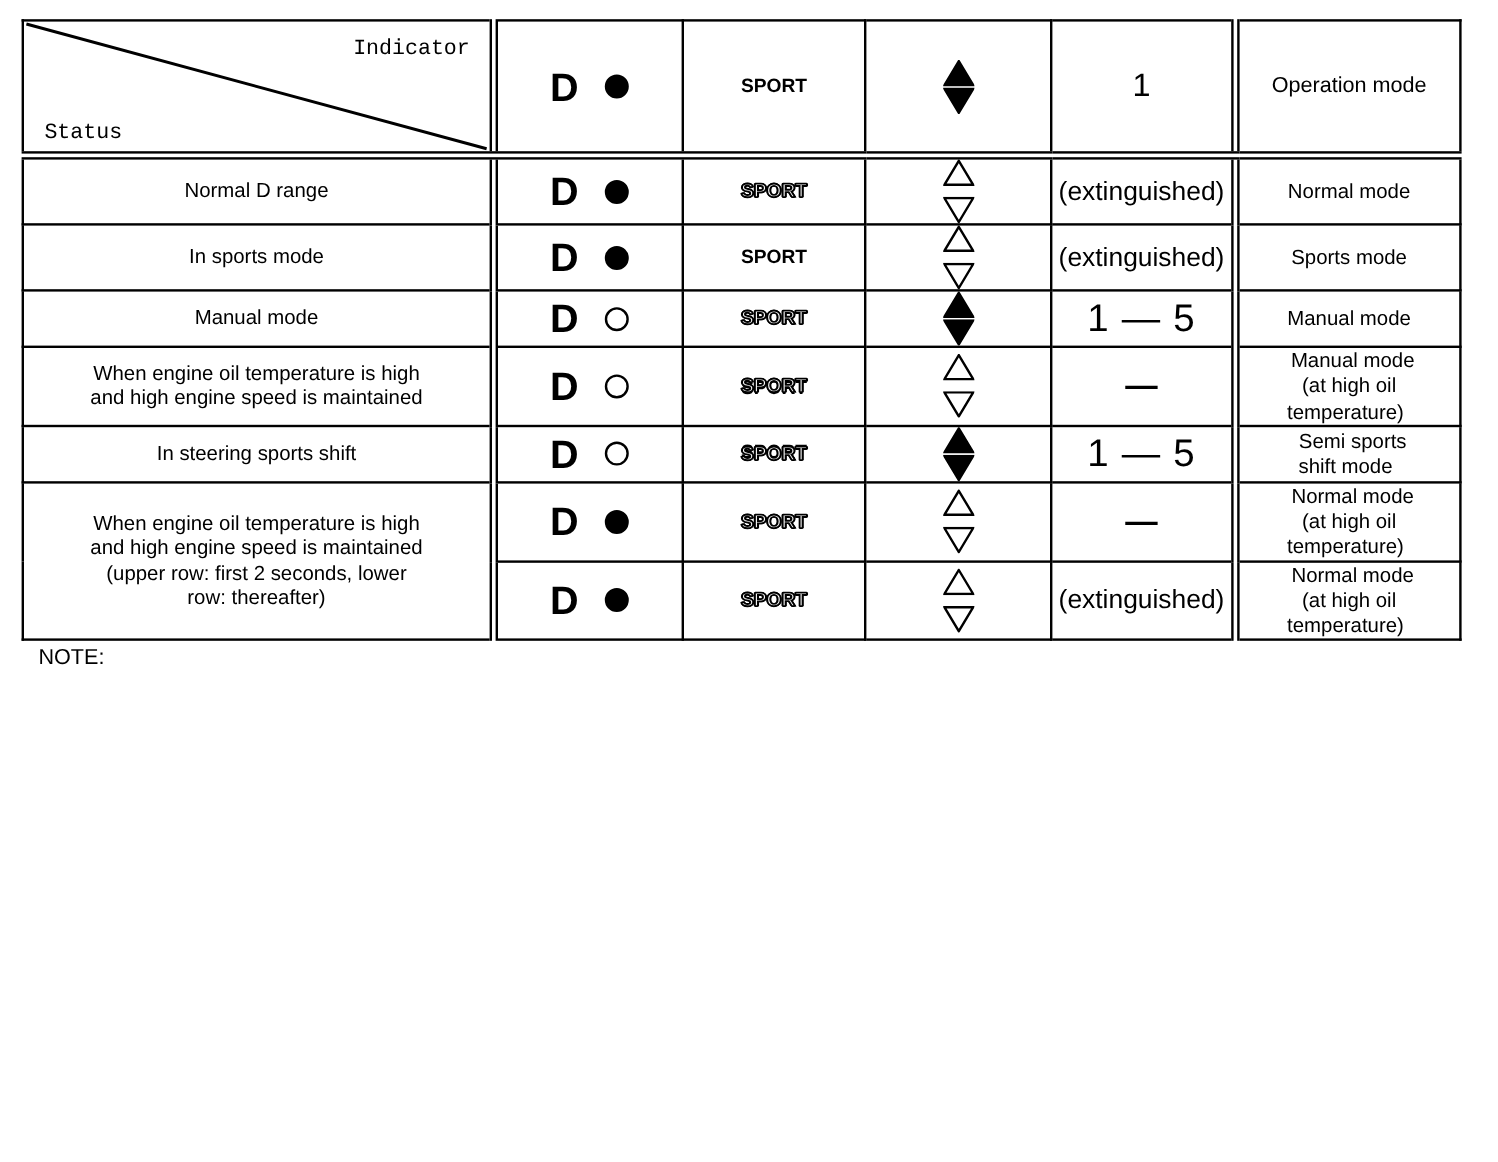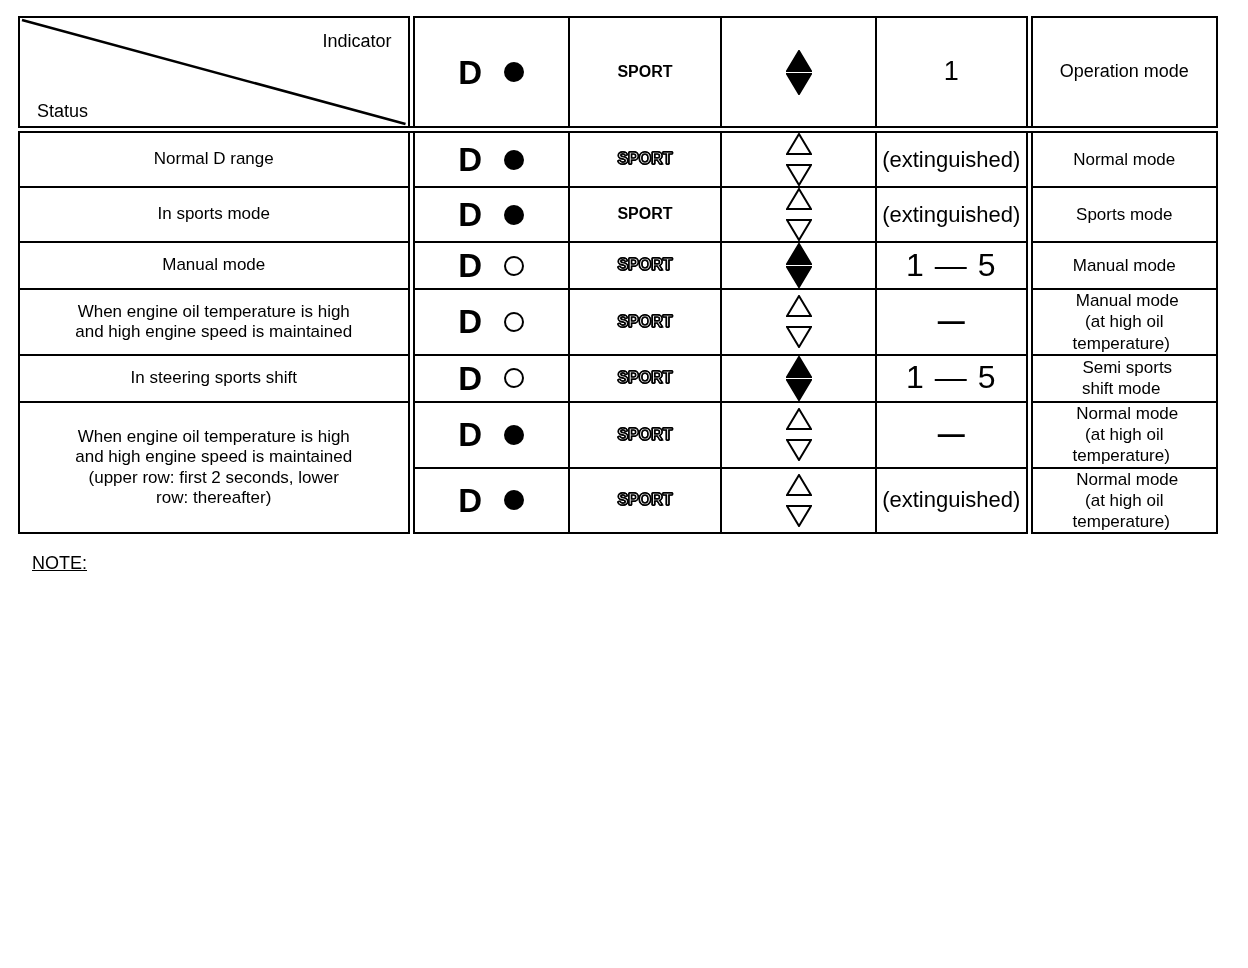--- a/index.html
+++ b/index.html
@@ -49,20 +49,21 @@
 
   
   .sep-left   { border-left: 7px double #000 !important; }
   .sep-bottom { border-bottom: 7px double #000 !important; }
 
   
   .corner {
     position: relative;
     height: 108px;
     text-align: left;
+    font-family: Liberation Mono, monospace;
   }
   .corner .diag {
     position: absolute;
     inset: 0;
     width: 100%;
     height: 100%;
     display: block;
   }
   .corner .lbl-ind {
     position: absolute;
@@ -138,25 +139,23 @@
   
   .gear-range { font-size: 32px; letter-spacing: 1px; }
   .gear-one   { font-size: 27px; }
   .gear-dash  { font-size: 27px; font-weight: bold; }
   .ext        { font-size: 22px; }
   .mode-text  { font-size: 17px; line-height: 1.25; padding: 4px 6px; }
   .hdr-text   { font-size: 18px; }
 
   
   .notes {
-    margin-top: 16px;
     padding-left: 14px;
     font-size: 18px;
     line-height: 1.55;
-    text-decoration: underline;
   }
   .notes div { white-space: pre; }
 </style>
 </head>
 <body>
 
 <div class="page">
 
   <table class="matrix">
     <colgroup>

